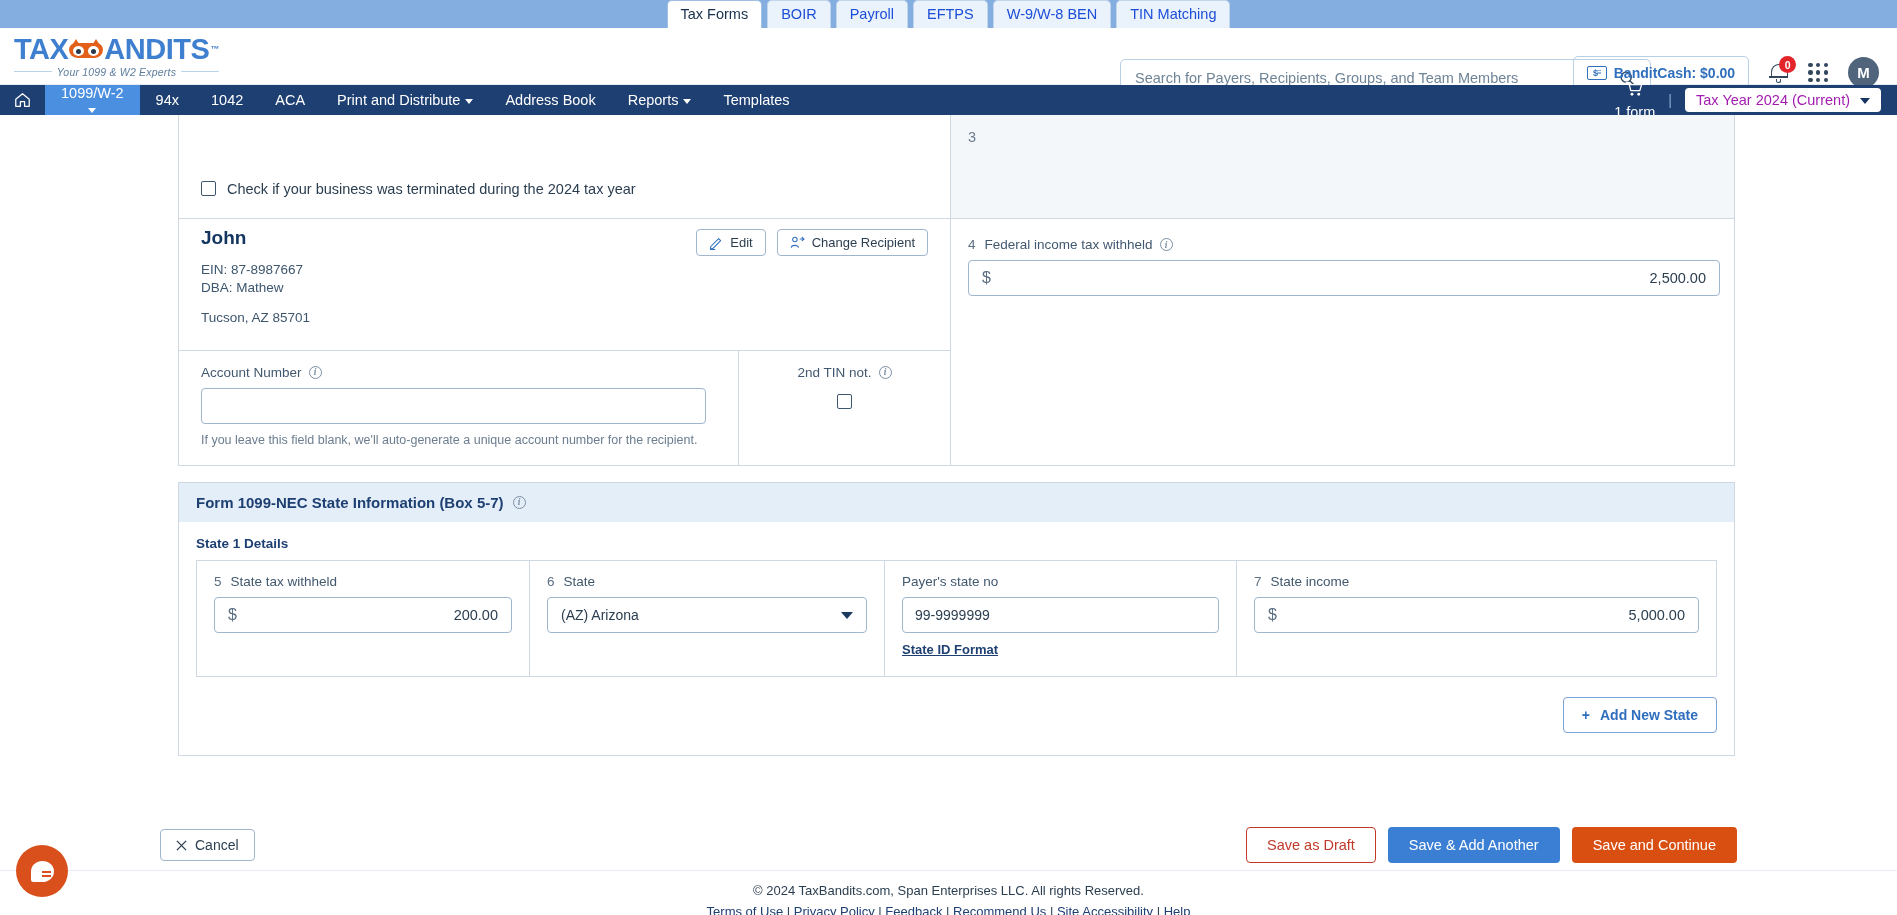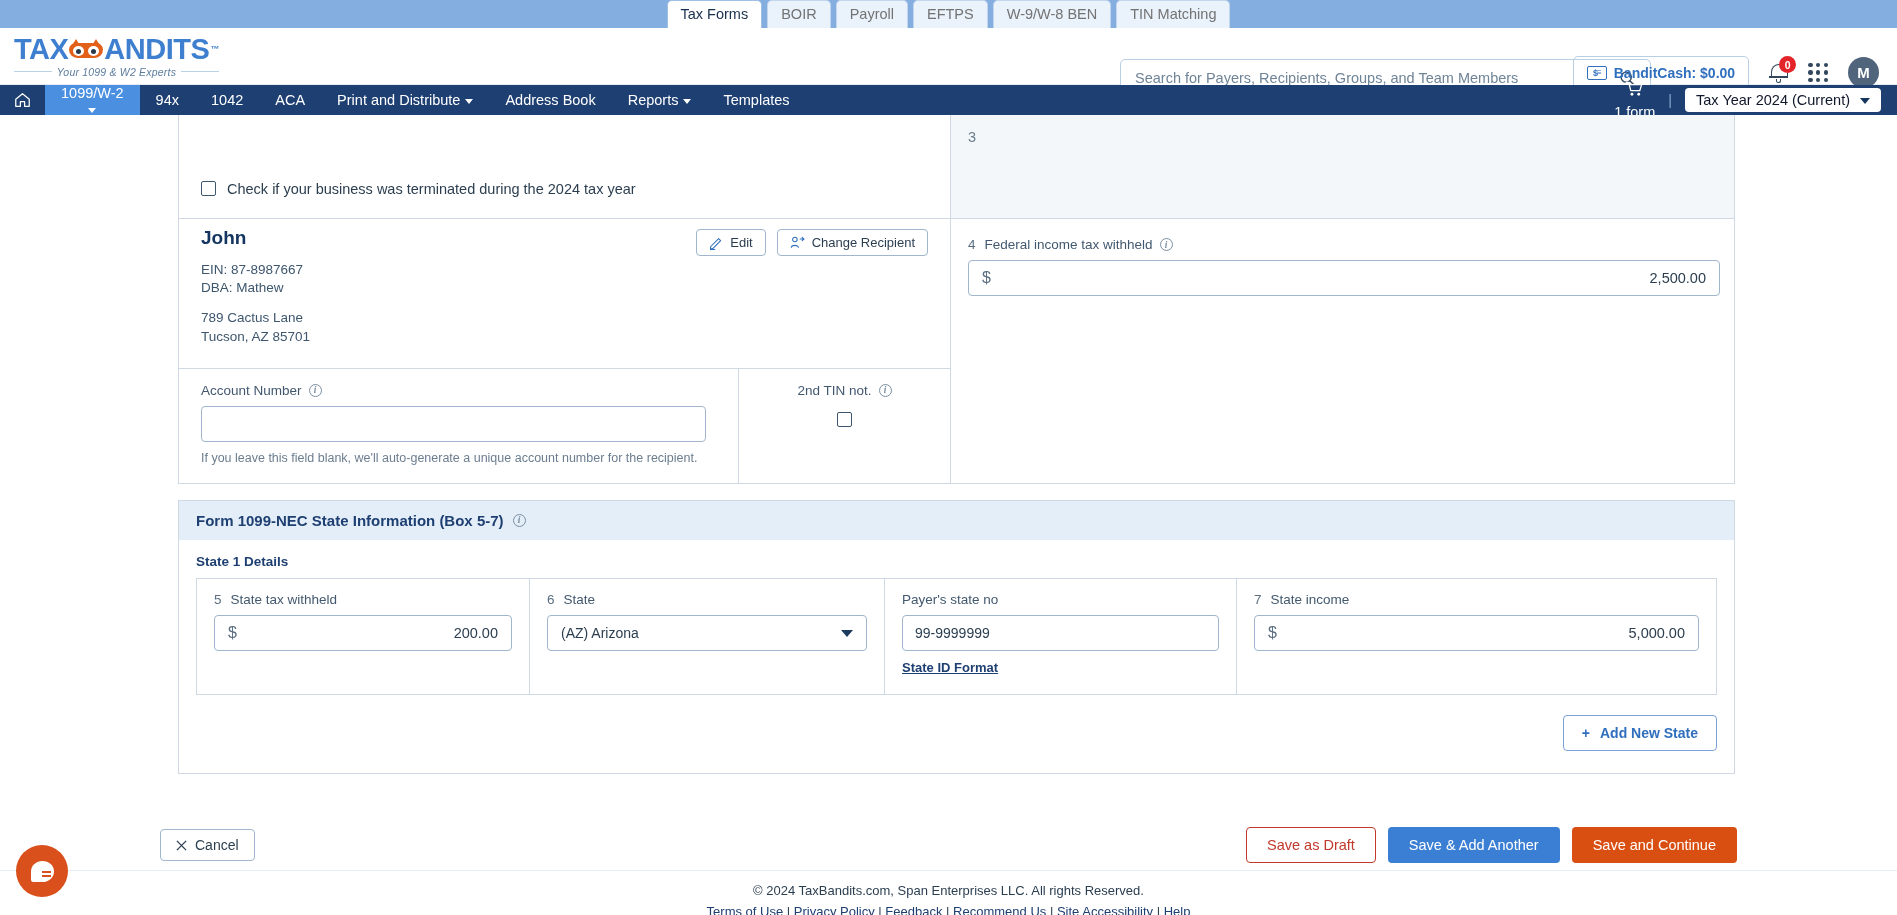--- a/index.html
+++ b/index.html
@@ -21,21 +21,21 @@
     gap: 5px;
     padding: 0 0 0 0;
     position: relative;
   }
   .prod-tab {
     background: #eaf2fb;
     border: 1px solid #c2d6ec;
     border-bottom: none;
     border-radius: 5px 5px 0 0;
     font-size: 14.5px;
-    color: #737373;
+    color: #1d4ed8;
     padding: 4px 13px 5px 13px;
     line-height: 1.25;
     white-space: nowrap;
     cursor: pointer;
   }
   .prod-tab.active {
     background: #ffffff;
     color: #16304e;
     border-color: #9fc0e2;
     position: relative;
@@ -182,21 +182,21 @@
     margin-left: auto; display:flex; align-items:center; gap: 13px;
     padding-right: 16px; color:#fff;
   }
   .cart-link { display:flex; align-items:center; gap:7px; cursor:pointer;flex-direction:column; }
   .cart-ico { width: 19px; height: 16px; }
   .cart-text { text-decoration: underline; font-size: 14.5px; }
   .sep-pipe { color: #87a6cc; }
   .year-select {
     background: #fff; border-radius: 4px; height: 24px;
     display:flex; align-items:center; gap: 10px; padding: 0 11px;
-    color:#0f172a; font-size: 14.5px; cursor:pointer; font-weight:500;
+    color:#a21caf; font-size: 14.5px; cursor:pointer; font-weight:500;
   }
   .caret-d.dark {
     border-top-color: #14355f; border-left-width:5px; border-right-width:5px;
     border-top-width: 6px;
   }
 
   
   .page {
     position: relative; height: calc(915px - 28px - 57px - 30px);
     background: #fff; overflow: hidden;
@@ -512,21 +512,20 @@
       </div>
     </div>
 
     <div class="recipient-wrap">
       <div class="recipient-left">
         <div class="rec-body">
           <div class="rec-name">John</div>
           <div class="rec-line">EIN: 87-8987667</div>
           <div class="rec-line">DBA: Mathew</div>
           <div class="rec-gap"></div>
-          <div class="rec-line">789 Cactus Lane</div>
           <div class="rec-line">Tucson, AZ 85701</div>
 
           <div class="rec-btns">
             <div class="btn-outline-sm">
               <svg width="14" height="14" viewBox="0 0 16 16">
                 <path d="M2 12 L11 3 L13.3 5.3 L4.3 14.3 L1.6 14.6 Z" fill="none" stroke="#2f6fbd" stroke-width="1.2" stroke-linejoin="round"></path>
                 <line x1="1.2" y1="15.4" x2="7" y2="15.4" stroke="#2f6fbd" stroke-width="1.2"></line>
               </svg>
               <span>Edit</span>
             </div>

